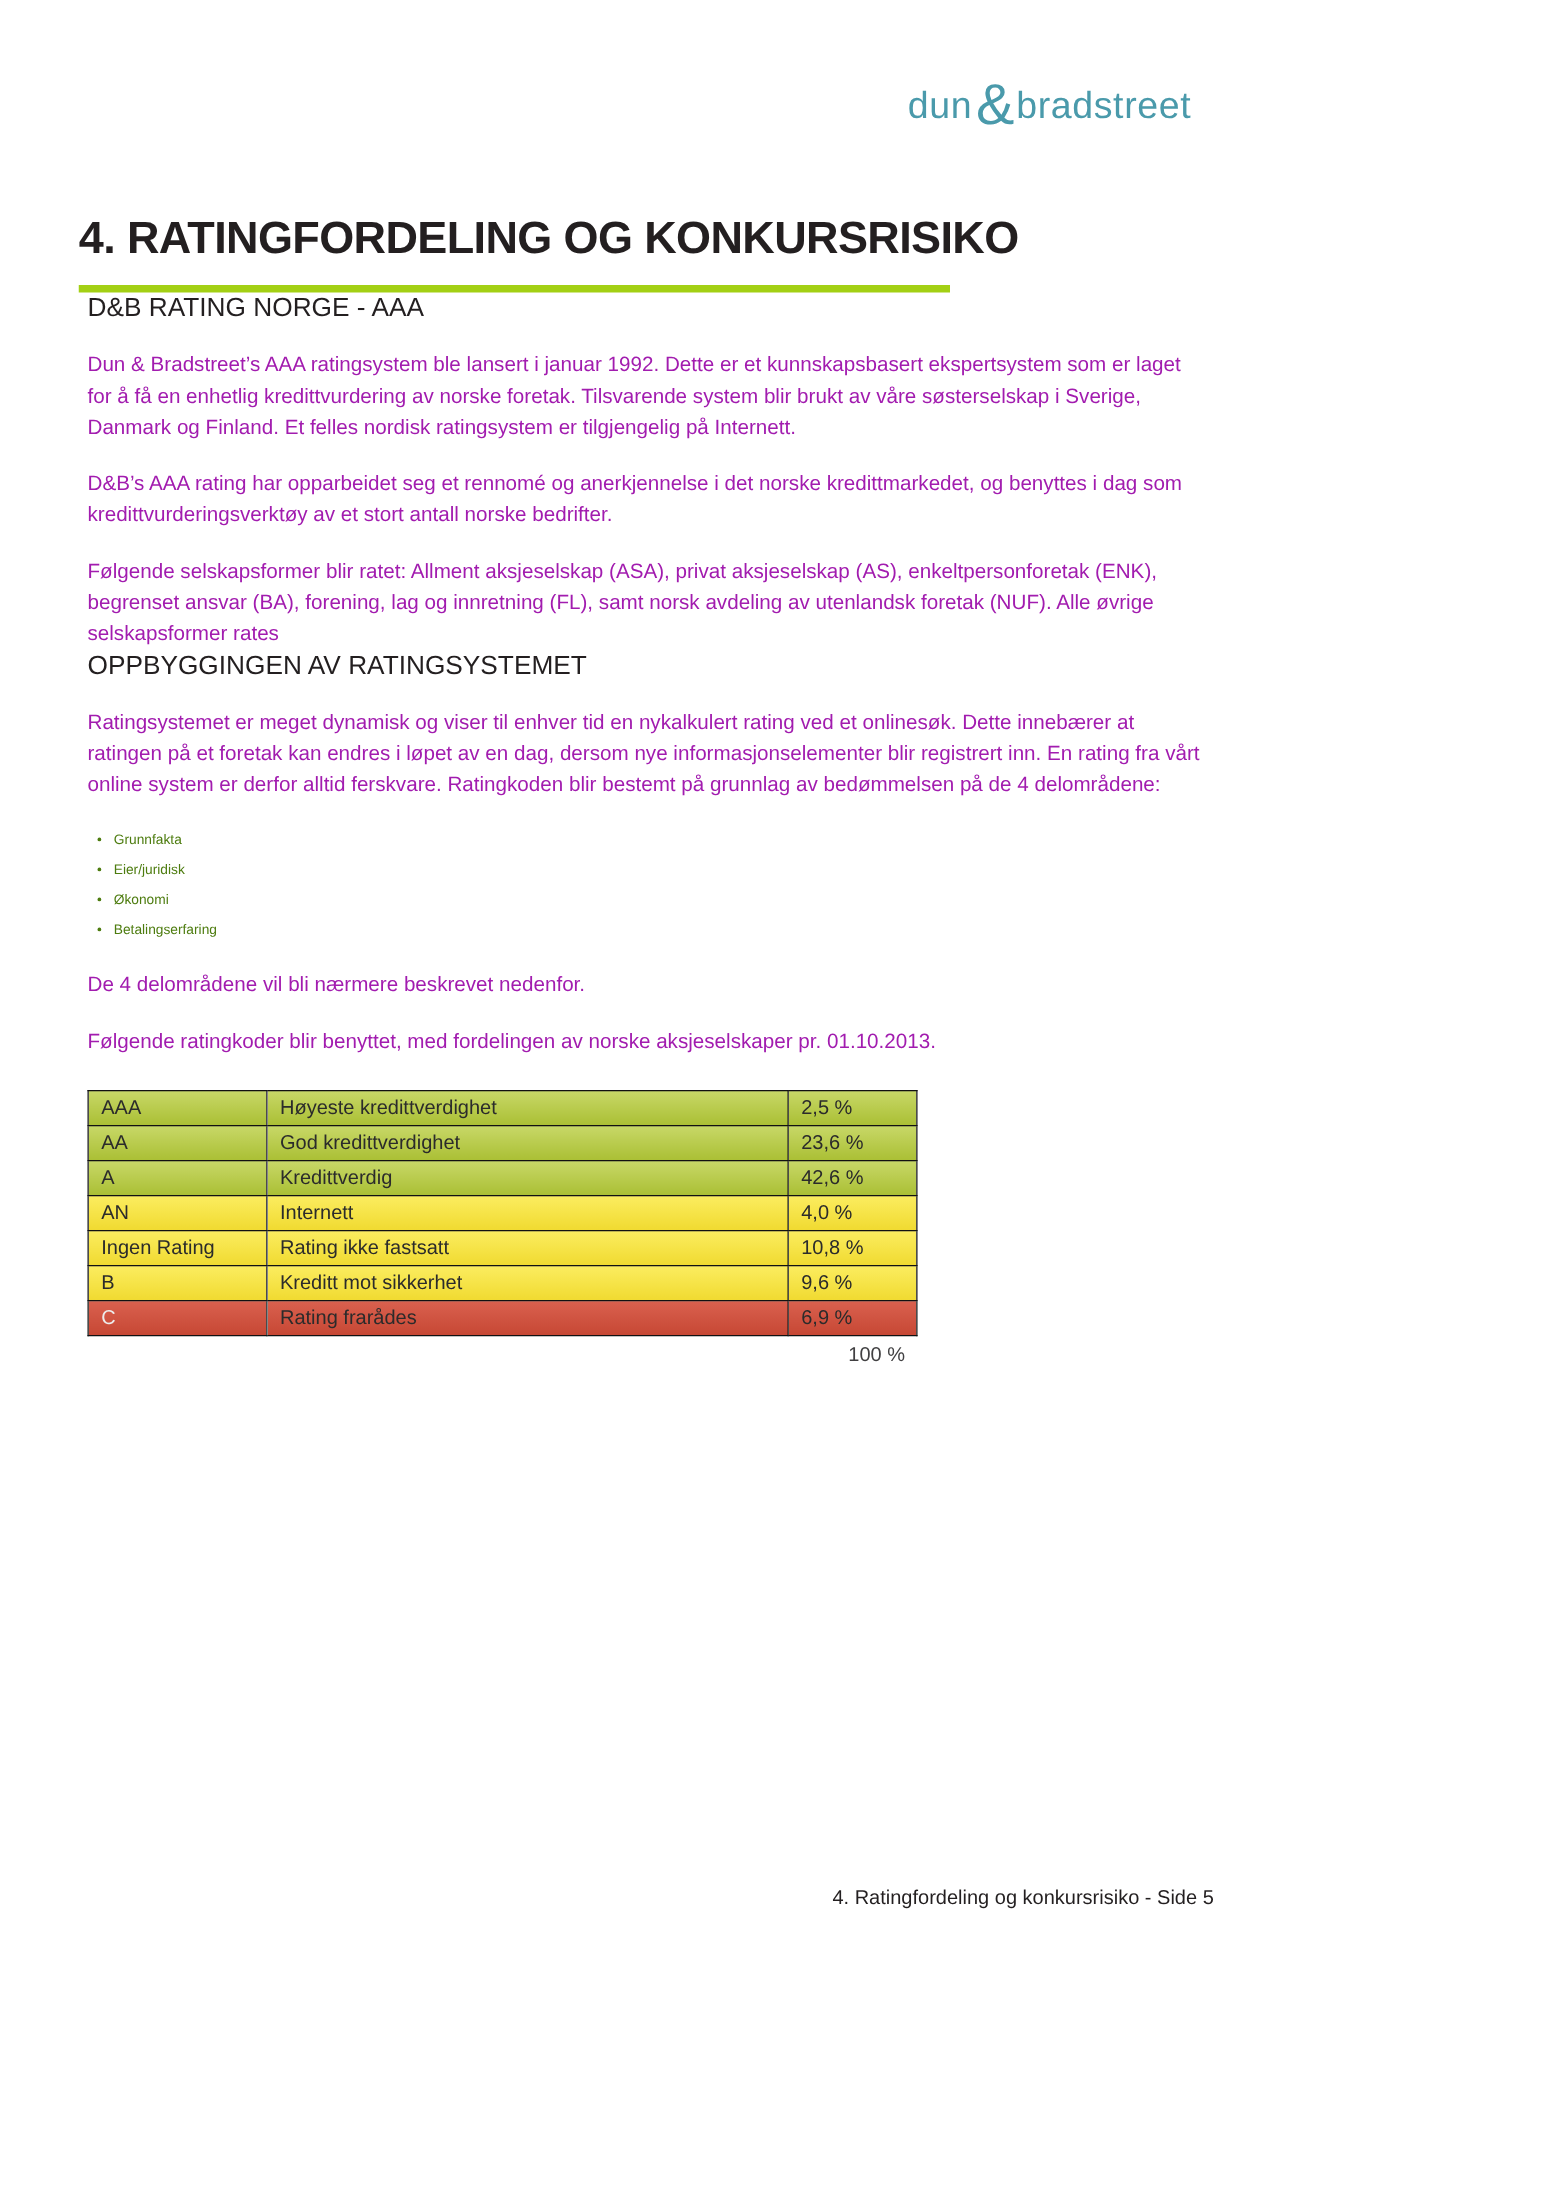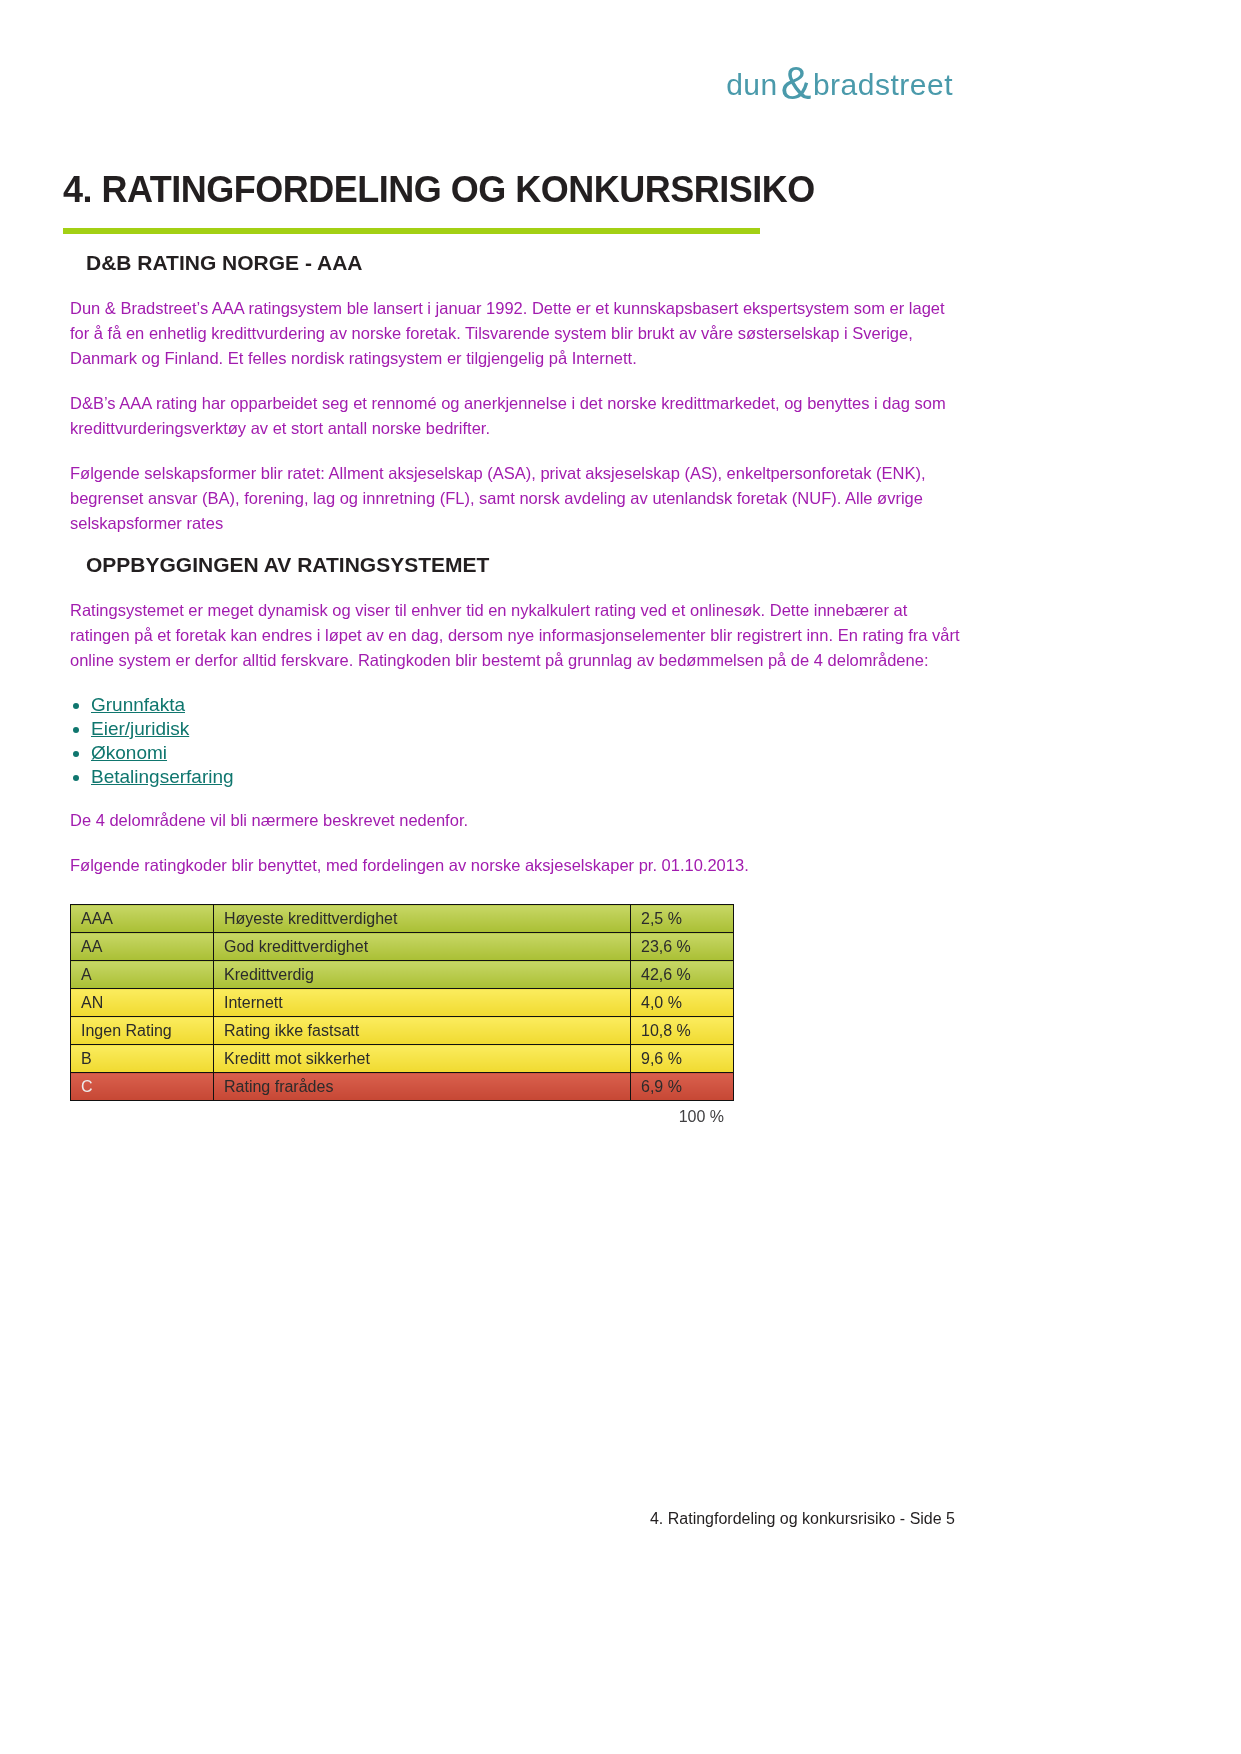--- a/index.html
+++ b/index.html
@@ -46,42 +46,41 @@
     letter-spacing: -0.5px;
     color: #231f20;
   }
   .title-rule {
     width: 697px;
     height: 6px;
     background: #a3d014;
     margin: 16px 0 0 -7px;
   }
   h2.section-heading {
-    margin: 16px;
+    margin: 0;
     font-size: 21px;
     line-height: 26px;
-    font-weight: 700;
+    font-weight: 400;
     color: #231f20;
     letter-spacing: 0;
   }
   .h2-first { margin-top: 76px; }
   .h2-second { margin-top: 52px; }
   p.body-text {
     margin: 20px 0 0 0;
     font-size: 16.5px;
     line-height: 25px;
     color: #a21caf;
   }
   ul.bullet-list {
     margin: 20px 0 0 0;
     padding-left: 21px;
-    font-size: 19px;
+    font-size: 11px;
     line-height: 23px;
-    color: #0f766e;
-    text-decoration: underline;
+    color: #4d7c0f;
   }
   ul.bullet-list li { margin: 0 0 1px 0; }
   
   table.rating-table {
     border-collapse: collapse;
     margin-top: 26px;
     table-layout: fixed;
     width: 663px;
   }
   table.rating-table td {
@@ -104,21 +103,21 @@
     width: 663px;
     text-align: right;
     padding-right: 9px;
     margin-top: 7px;
     font-size: 16px;
     color: #414042;
   }
   
   .footer {
     position: absolute;
-    right: 286px;
+    right: 270px;
     bottom: 226px;
     font-size: 16px;
     color: #231f20;
     white-space: nowrap;
   }
 </style>
 </head>
 <body>
 
 <div class="page">

